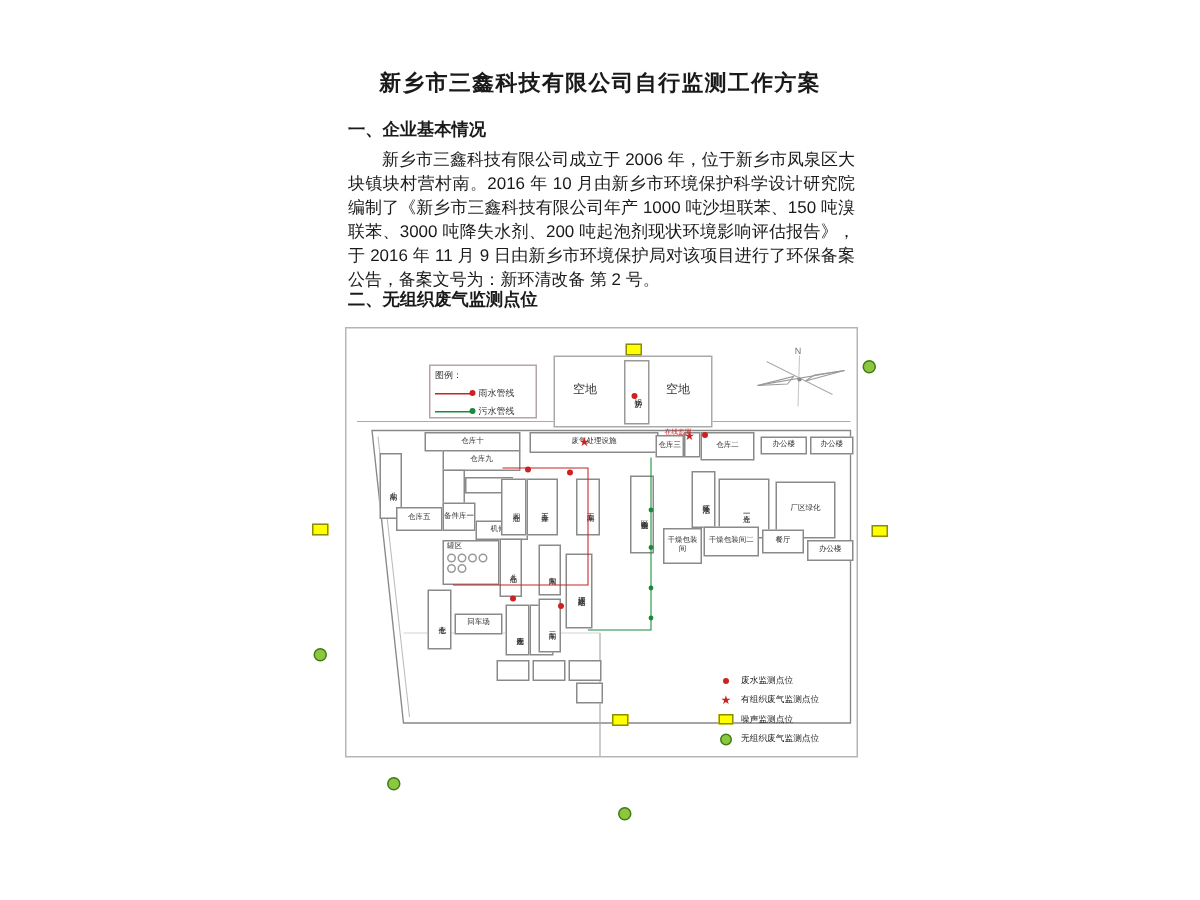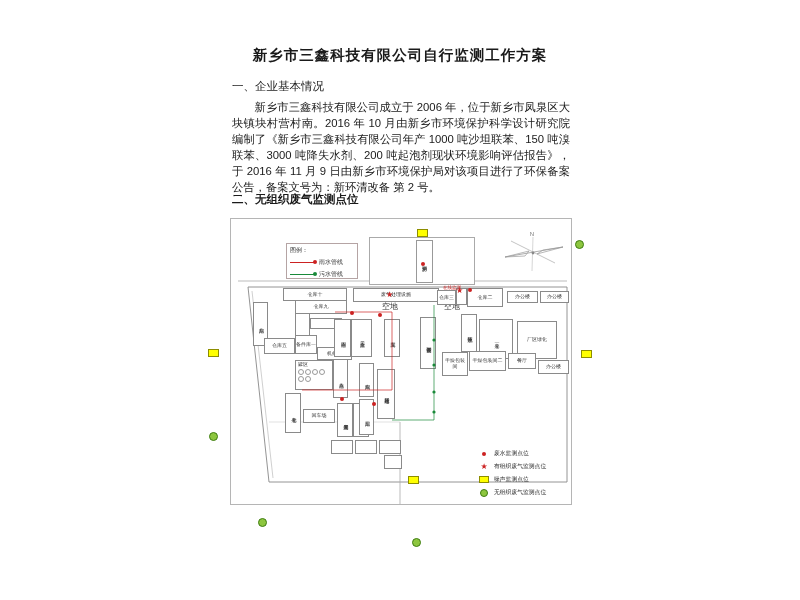--- a/index.html
+++ b/index.html
@@ -1,40 +1,40 @@
 <!DOCTYPE html>
 <html><head>
 <meta charset="utf-8">
 <style>
   html,body{margin:0;padding:0;}
   body{width:800px;height:600px;background:#ffffff;position:relative;overflow:hidden;
        font-family:"Liberation Sans",sans-serif;color:#1a1a1a;}
   .abs{position:absolute;}
   .title{left:0;top:46px;width:800px;text-align:center;font-size:14.5px;font-weight:bold;letter-spacing:1px;}
-  .h1{left:232px;top:79px;font-size:11.5px;font-weight:normal;}
+  .h1{left:232px;top:79px;font-size:11.5px;font-weight:bold;}
   .para{left:232px;top:99px;width:338px;font-size:11.3px;line-height:16px;text-align:justify;text-indent:2em;font-weight:500;}
   .h2{left:232px;top:192px;font-size:11.5px;font-weight:bold;}
   
   .frame{left:230px;top:218px;width:340px;height:285px;border:1px solid #b5b5b5;background:#fff;}
   .b{position:absolute;border:1px solid #8a8a8a;background:#fff;display:flex;align-items:center;justify-content:center;
      font-size:5px;line-height:1.15;color:#333;text-align:center;overflow:hidden;}
   .b.v{writing-mode:vertical-rl;text-orientation:upright;letter-spacing:0;}
   .tanks{position:absolute;left:2px;top:8px;width:90%;display:flex;flex-wrap:wrap;gap:1px;}
   .tanks i{width:4px;height:4px;border:1px solid #999;border-radius:50%;display:block;}
   .tanklabel{position:absolute;left:2px;top:1px;font-size:5px;color:#333;}
   
   .plegend{left:55px;top:24px;width:72px;height:36px;border:1px solid #b5a4a4;background:#fff;font-size:6px;padding:2px 3px;box-sizing:border-box;}
   .plegend .t{font-size:6px;color:#333;}
   .prow{display:flex;align-items:center;gap:3px;margin-top:3px;}
   .pline{width:26px;height:1px;position:relative;}
   .pline i{position:absolute;right:-1px;top:-2px;width:4px;height:4px;border-radius:50%;}
   .prow span{font-size:6px;color:#333;}
   
   .openland{left:138px;top:18px;width:104px;height:46px;border:1px solid #aaa;background:#fff;}
-  .openland .kd{position:absolute;font-size:8px;color:#333;top:16px;margin-top:47px;}
+  .openland .kd{position:absolute;font-size:8px;color:#333;top:16px;}
   .glf{position:absolute;left:46px;top:2px;width:15px;height:41px;border:1px solid #999;
        writing-mode:vertical-rl;text-orientation:upright;font-size:5px;display:flex;align-items:center;justify-content:center;color:#333;}
   
   .mlegend{left:480px;top:446px;font-size:5.8px;color:#222;}
   .mrow{display:flex;align-items:center;gap:5px;height:13px;}
   .sym{width:10px;display:flex;align-items:center;justify-content:center;}
   .dot{width:4px;height:4px;border-radius:50%;background:#c22;}
   .star{color:#c22;font-size:8px;line-height:8px;}
   .noise{width:9px;height:5px;background:#ffff00;border:1px solid #8d8d00;}
   .gas{width:6px;height:6px;border-radius:50%;background:#8dc63f;border:1px solid #3f7d12;}

